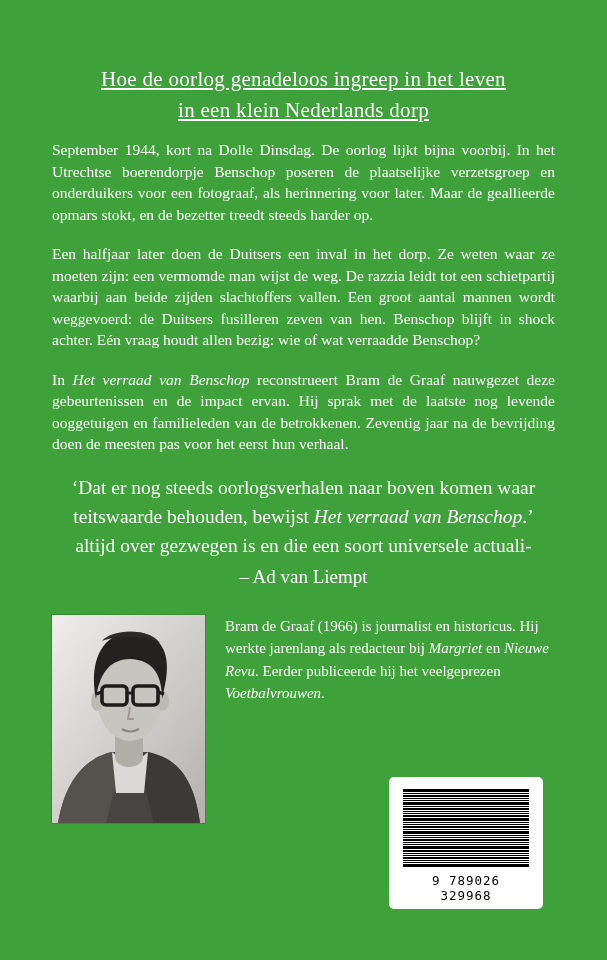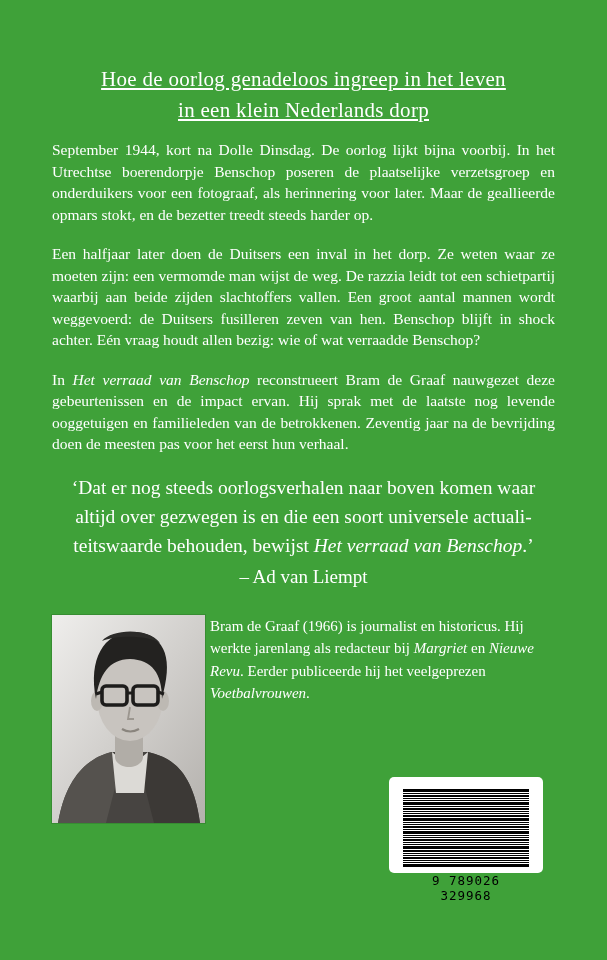--- a/index.html
+++ b/index.html
@@ -18,33 +18,33 @@
   .paragraphs p{
     margin:0 0 18px 0;font-size:15.5px;line-height:21.5px;
     text-align:justify;
   }
   .quote{
     margin-top:14px;text-align:center;
     font-size:19.5px;line-height:29px;
   }
   .quote-line{white-space:nowrap;}
   .quote-attribution{margin-top:2px;font-size:19px;}
-  .author{display:flex;gap:5px;margin-top:24px;align-items:flex-start;}
+  .author{display:flex;gap:20px;margin-top:24px;align-items:flex-start;}
   .photo{
     width:153px;height:208px;flex:0 0 auto;display:block;
     box-shadow:0 0 0 1px rgba(0,0,0,.12);
   }
   .bio{margin:0;flex:1;font-size:15px;line-height:22.5px;text-align:left;}
   em{font-style:italic;}
   .urls{
     position:absolute;left:52px;top:846px;
     font-size:13.5px;line-height:19.5px;letter-spacing:.2px;
   }
   .barcode{
-    position:absolute;left:389px;top:777px;width:154px;height:96px;
+    position:absolute;left:389px;top:777px;width:154px;height:132px;
     background:#ffffff;border-radius:5px;box-sizing:border-box;
     padding:12px 14px 6px 14px;
   }
   .bars div{background:#000;width:100%;margin-bottom:1px;}
   .isbn{
     color:#000;text-align:center;margin-top:6px;
     font-family:"DejaVu Sans Mono",monospace;
     font-size:12.5px;letter-spacing:1px;
   }
 </style>
@@ -61,22 +61,22 @@
   <div class="content">
 
     <div class="paragraphs">
       <p><span>September 1944, kort na Dolle Dinsdag. De oorlog lijkt bijna voorbij. In het Utrechtse boerendorpje Benschop poseren de plaatselijke verzetsgroep en onderduikers voor een fotograaf, als herinnering voor later. Maar de geallieerde opmars stokt, en de bezetter treedt steeds harder op.</span></p>
       <p><span>Een halfjaar later doen de Duitsers een inval in het dorp. Ze weten waar ze moeten zijn: een vermomde man wijst de weg. De razzia leidt tot een schietpartij waarbij aan beide zijden slachtoffers vallen. Een groot aantal mannen wordt weggevoerd: de Duitsers fusilleren zeven van hen. Benschop blijft in shock achter. Eén vraag houdt allen bezig: wie of wat verraadde Benschop?</span></p>
       <p><span>In </span><em>Het verraad van Benschop</em><span> reconstrueert Bram de Graaf nauwgezet deze gebeurtenissen en de impact ervan. Hij sprak met de laatste nog levende ooggetuigen en familieleden van de betrokkenen. Zeventig jaar na de bevrijding doen de meesten pas voor het eerst hun verhaal.</span></p>
     </div>
 
     <div class="quote">
       <div class="quote-line"><span>‘Dat er nog steeds oorlogsverhalen naar boven komen waar</span></div>
+      <div class="quote-line"><span>teitswaarde behouden, bewijst </span><em>Het verraad van Benschop</em><span>.’</span></div>
       <div class="quote-line"><span>altijd over gezwegen is en die een soort universele actuali-</span></div>
-      <div class="quote-line"><span>teitswaarde behouden, bewijst </span><em>Het verraad van Benschop</em><span>.’</span></div>
       <div class="quote-attribution">– Ad van Liempt</div>
     </div>
 
     <div class="author">
       <svg class="photo" viewBox="0 0 153 208" preserveAspectRatio="none" xmlns="http://www.w3.org/2000/svg">
         <defs>
           <linearGradient id="pbg" x1="0" y1="0" x2="1" y2="1">
             <stop offset="0" stop-color="#efeeec"></stop>
             <stop offset="1" stop-color="#b4b1ad"></stop>
           </linearGradient>

